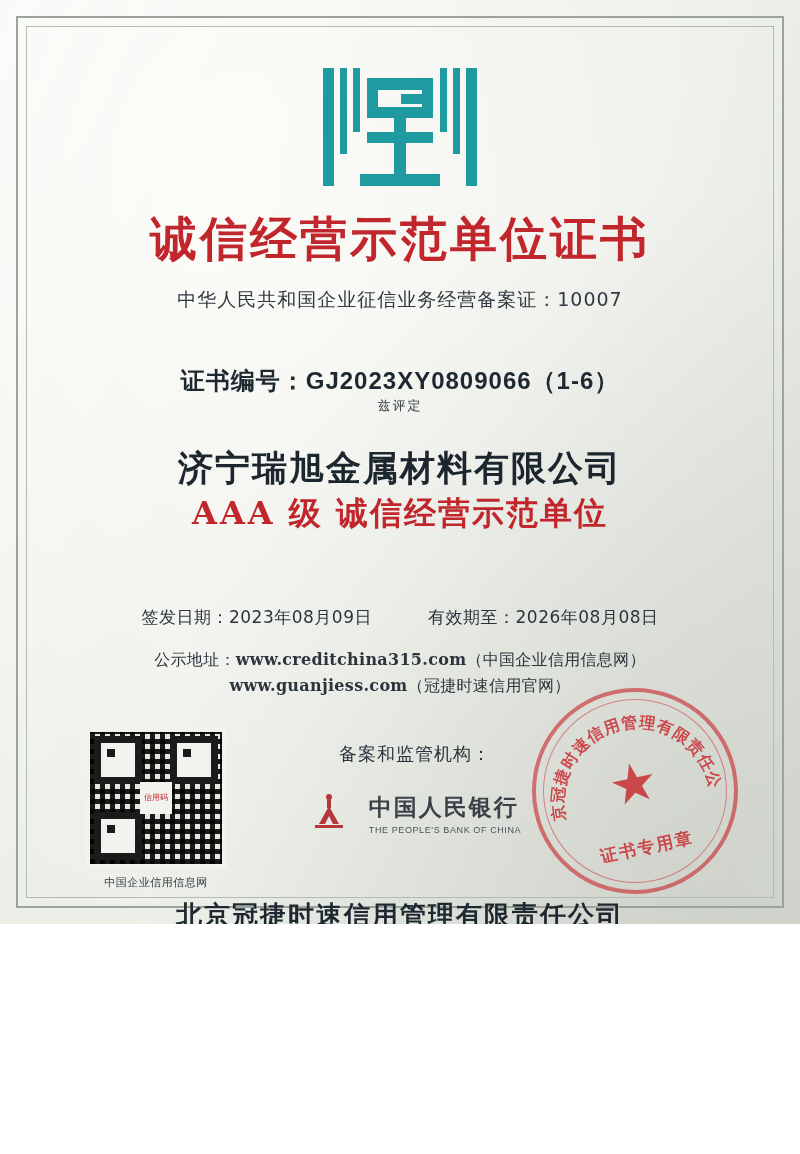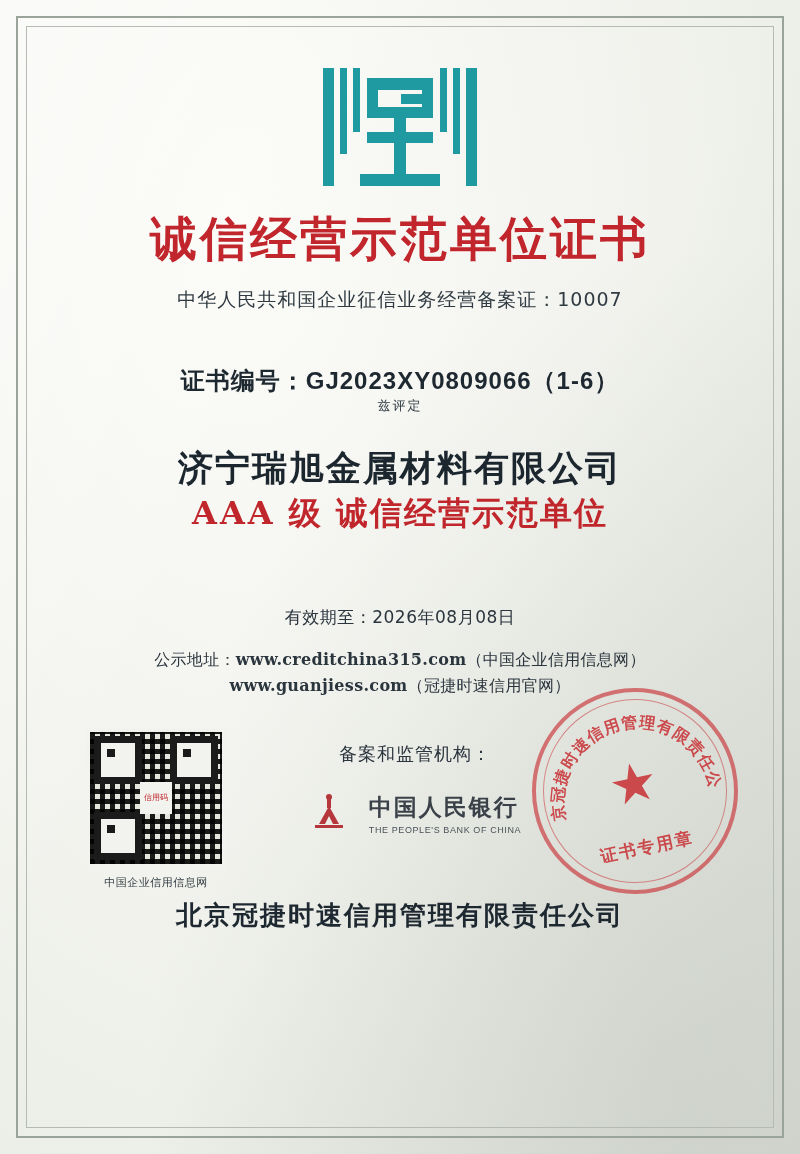--- a/index.html
+++ b/index.html
@@ -9,21 +9,21 @@
   }
   body {
     width: 800px;
     height: 1154px;
     font-family: "Liberation Sans", sans-serif;
     overflow: hidden;
   }
   .certificate {
     position: relative;
     width: 800px;
-    height: 1154px;
+    height: 924px;
     box-sizing: border-box;
     background:
       radial-gradient(ellipse at 30% 20%, #fbfbf7 0%, #f3f4ef 45%, #eceee8 75%, #e6e8e2 100%);
     overflow: hidden;
   }
   
   .paper-texture {
     position: absolute;
     inset: 0;
     background:
@@ -357,20 +357,23 @@
     <div class="award-prefix">兹评定</div>
 
     <div class="company-name">济宁瑞旭金属材料有限公司</div>
 
     <div class="grade-line">
       <span class="grade-en">AAA</span>
       <span>级 诚信经营示范单位</span>
     </div>
 
     <div class="dates-row">
+      <div>
+        <span>签发日期：</span><span>2023年08月09日</span>
+      </div>
       <div>
         <span>有效期至：</span><span>2026年08月08日</span>
       </div>
     </div>
 
     <div class="urls">
       <div>
         <span>公示地址：</span><span class="url-text">www.creditchina315.com</span><span>（中国企业信用信息网）</span>
       </div>
       <div>

